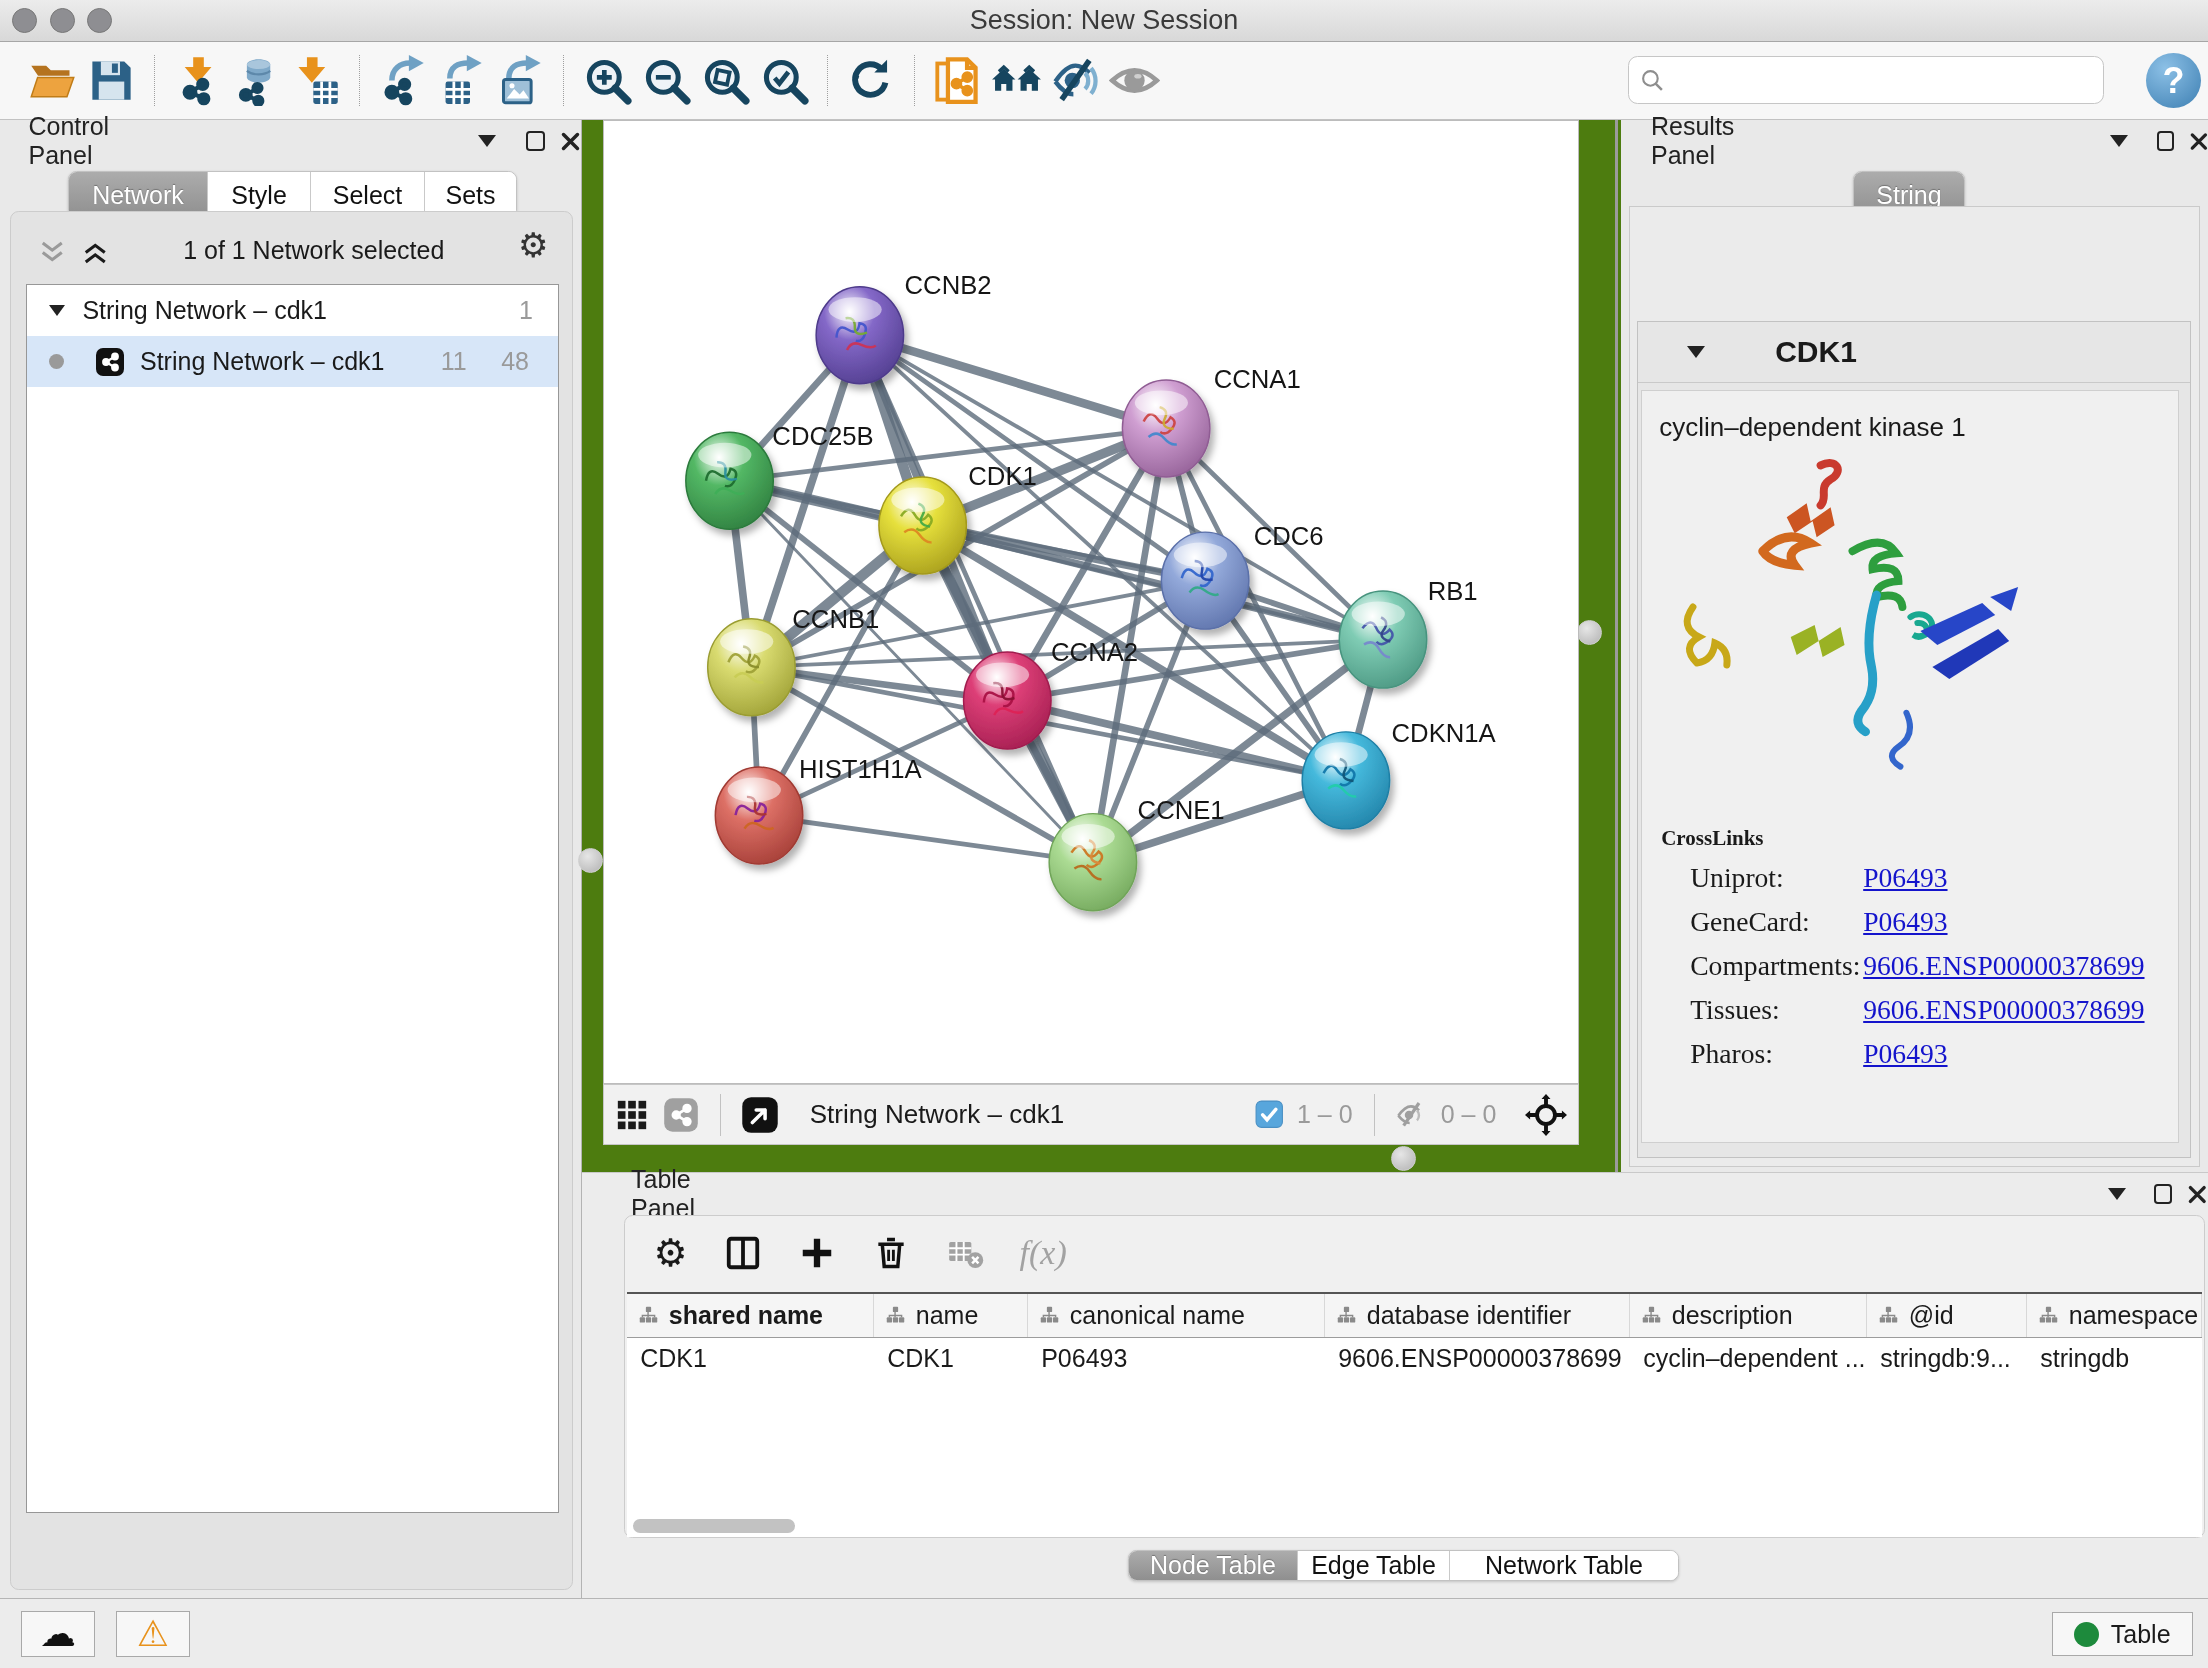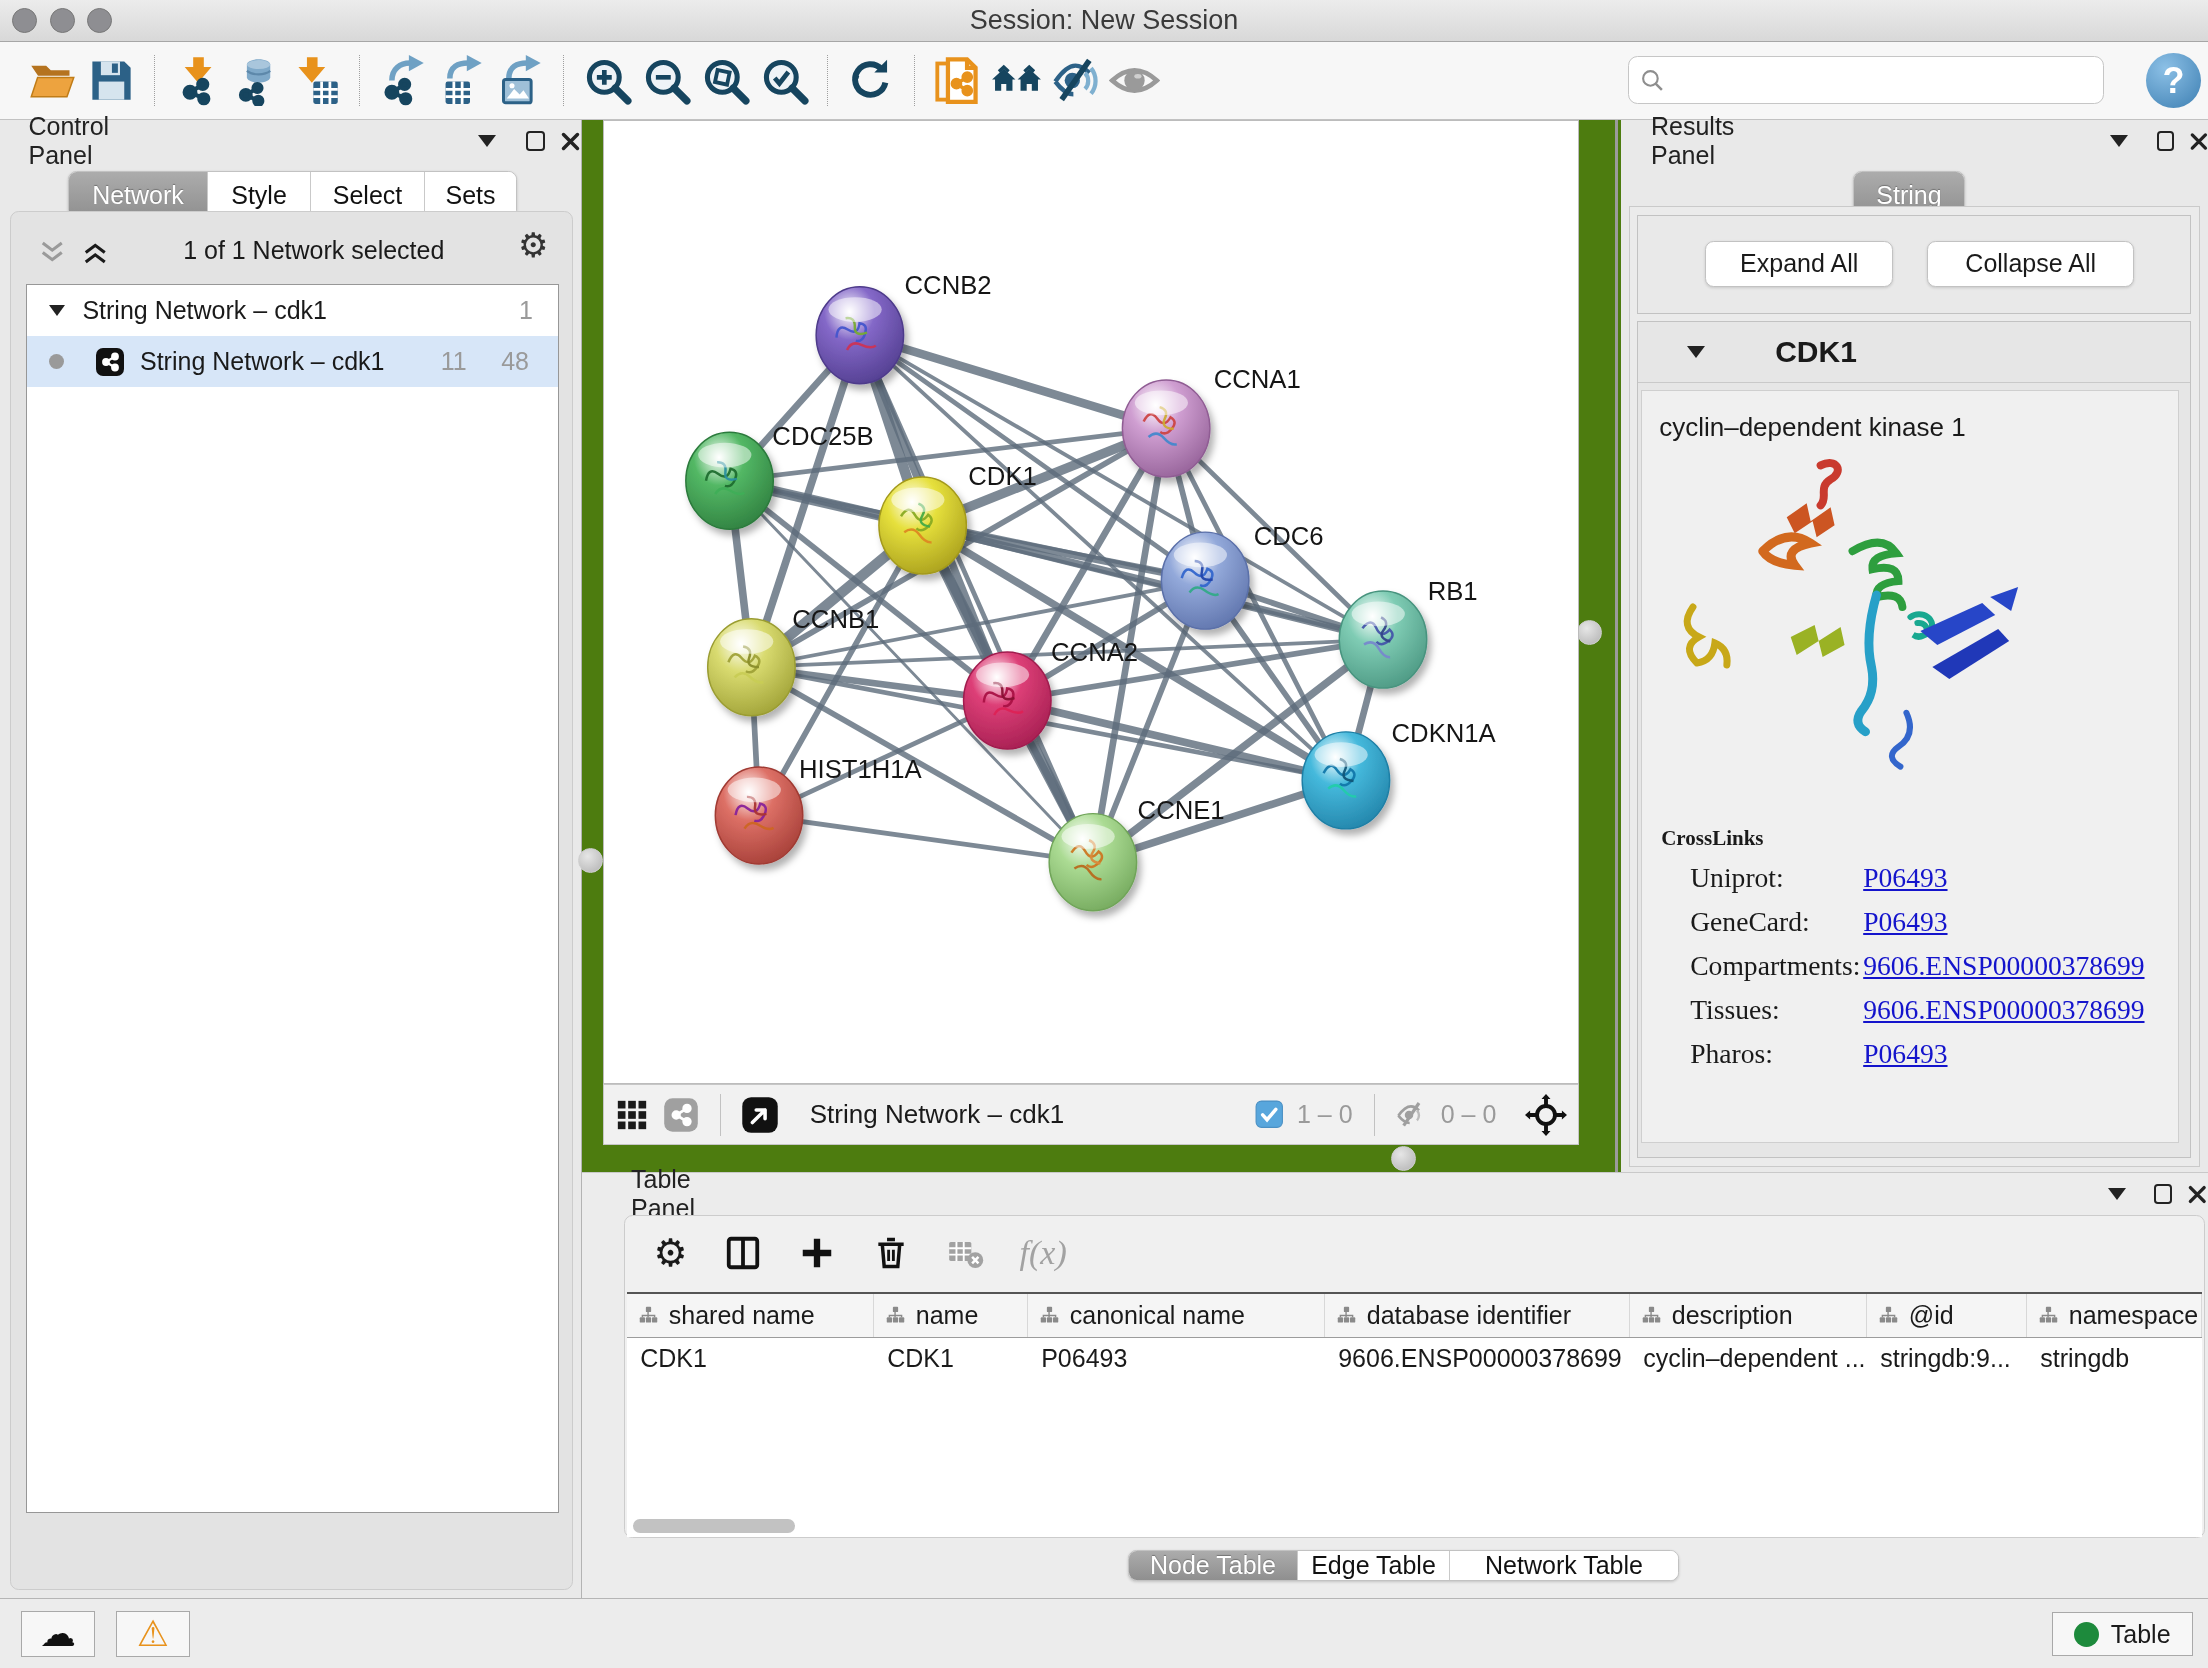--- a/index.html
+++ b/index.html
@@ -594,24 +594,20 @@
       <span class="tri" style="margin-left:327px"></span>
       <span class="sqr" style="margin-left:28.5px"></span>
       <svg style="margin-left:15px" width="23" height="23" viewBox="0 0 24 24">
           <path d="M4 4l16 16M20 4L4 20" stroke="#222" stroke-width="4" stroke-linecap="round"></path>
         </svg>
     </div>
     <div class="abs seg" style="left:232px;top:51px;height:48px">
       <div class="sel" style="width:110px">String</div>
     </div>
     <div class="rbox">
-      <div class="expbox">
-        <div class="pill abs" style="left:67px;top:25px;width:188px">Expand All</div>
-        <div class="pill abs" style="left:289px;top:25px;width:207px">Collapse All</div>
-      </div>
       <div class="secbox">
         <div class="sechdr">
           <span class="tri"></span>
           <span style="font-weight:bold;font-size:30px">CDK1</span>
         </div>
         <div class="secinner">
           <div style="padding:21px 0 0 17px;font-size:26px">cyclin–dependent kinase 1</div>
           <svg width="399" height="352" viewBox="0 0 400 350" style="margin:11.4px 0 0 28.5px">
             <g fill="none" stroke-linecap="round">
               <path d="M150,10 C166,2 174,16 160,24 C147,32 158,42 150,50" stroke="#c93a2e" stroke-width="8"></path>
@@ -683,21 +679,21 @@
             <g stroke="#fff" stroke-width="1.2">
               <path d="M2 9h14M2 13h14M6.6 5v12M11.2 5v12"></path>
             </g>
             <circle cx="18.5" cy="16.5" r="5" fill="#a2a2a2"></circle>
             <path d="M16.5 14.5l4 4M20.5 14.5l-4 4" stroke="#fff" stroke-width="1.6"></path>
           </svg>
         <span class="serif" style="font-style:italic;font-size:34px;color:#a2a2a2">f(x)</span>
       </div>
       <div class="tableview">
         <div class="thead">
-            <div class="th" style="flex: 0 0 247px;">
+            <div class="th" style="flex: 0 0 247px; font-weight: bold;">
               <svg width="21" height="21" viewBox="0 0 24 24">
                 <g fill="#8a8a8a">
                   <rect x="9" y="2" width="6" height="6" rx="1"></rect>
                   <rect x="2" y="14" width="6" height="6" rx="1"></rect>
                   <rect x="9" y="14" width="6" height="6" rx="1"></rect>
                   <rect x="16" y="14" width="6" height="6" rx="1"></rect>
                   <path d="M11.5 8v4M5 14v-2h14v2M11.5 10v4" stroke="#8a8a8a" stroke-width="1.6" fill="none"></path>
                 </g>
               </svg>
               <span>shared name</span>

